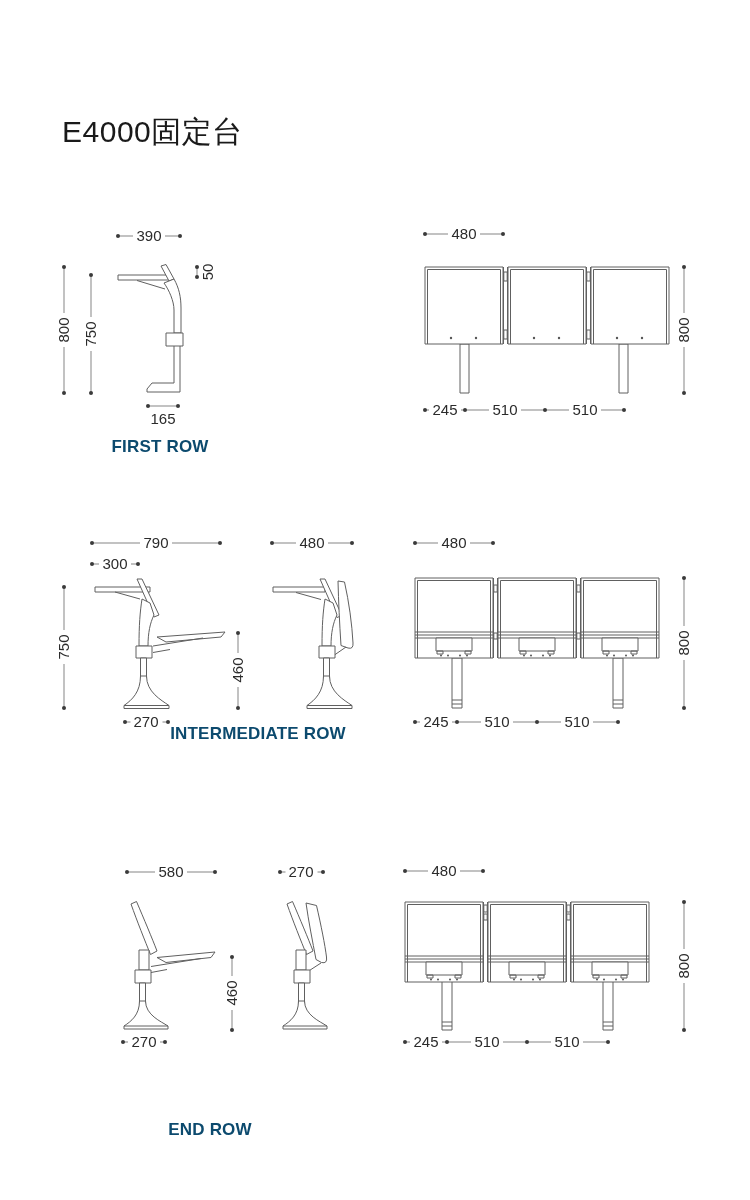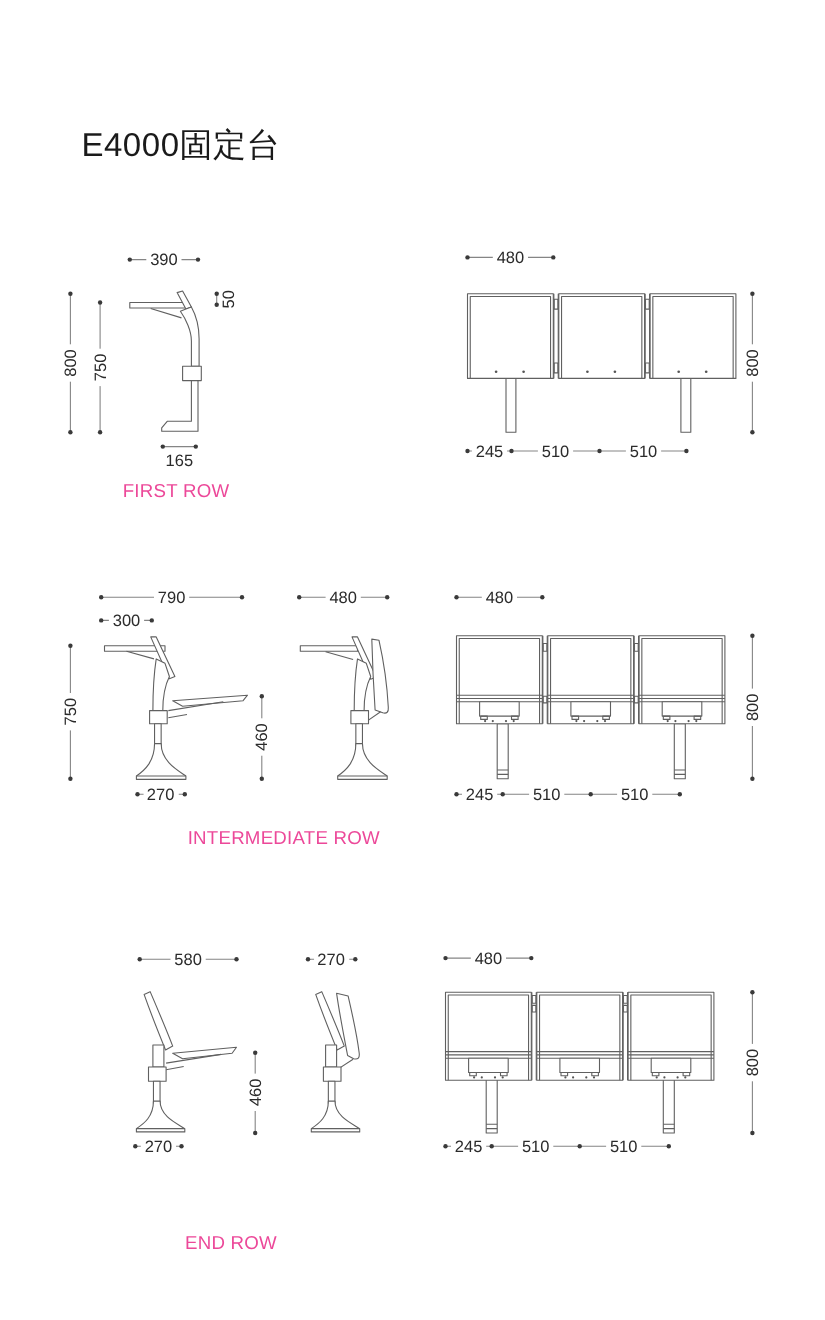--- a/index.html
+++ b/index.html
@@ -1,21 +1,21 @@
 <!DOCTYPE html>
 <html><head>
 <meta charset="utf-8">
 <style>
   html,body{margin:0;padding:0;background:#fff;}
   #page{position:relative;width:750px;height:1200px;background:#fff;overflow:hidden;
         font-family:"Liberation Sans",sans-serif;}
   .title{position:absolute;left:62px;top:112px;font-size:30px;font-weight:400;
-         color:#1a1a1a;letter-spacing:.5px;white-space:nowrap;margin-left:12px;}
-  .rowlabel{position:absolute;transform:translateX(-50%);font-size:17px;font-weight:400;
-            color:#ec4899;letter-spacing:.2px;white-space:nowrap;}
+         color:#1a1a1a;letter-spacing:.5px;white-space:nowrap;}
+  .rowlabel{position:absolute;transform:translateX(-50%);font-size:17px;font-weight:700;
+            color:#0c4a6e;letter-spacing:.2px;white-space:nowrap;}
   svg{position:absolute;left:0;top:0;}
   .dw{fill:#ffffff;stroke:#606060;stroke-width:1;stroke-linejoin:round;}
   .ln{fill:none;stroke:#606060;stroke-width:1;stroke-linejoin:round;}
   .dl{stroke:#858585;stroke-width:1;}
   .dd{fill:#3a3a3a;stroke:none;}
   .bolt{fill:#555;stroke:none;}
   .mask{fill:#fff;stroke:none;}
   .dt{font-family:"Liberation Sans",sans-serif;font-size:15px;fill:#2b2b2b;
       text-anchor:middle;}
 </style>
@@ -351,16 +351,16 @@
       <rect class="mask" x="410" y="1034.5" width="32" height="15"></rect>
       <text class="dt" x="426" y="1047">245</text>
       <rect class="mask" x="471" y="1034.5" width="32" height="15"></rect>
       <text class="dt" x="487" y="1047">510</text>
       <rect class="mask" x="551" y="1034.5" width="32" height="15"></rect>
       <text class="dt" x="567" y="1047">510</text>
     </g>
   </svg>
 
   <div class="rowlabel" style="left:160px;top:437px;">FIRST ROW</div>
-  <div class="rowlabel" style="left:258px;top:752px;">INTERMEDIATE ROW</div>
+  <div class="rowlabel" style="left:258px;top:724px;">INTERMEDIATE ROW</div>
   <div class="rowlabel" style="left:210px;top:1120px;">END ROW</div>
 
 </div>
 
 </body></html>

